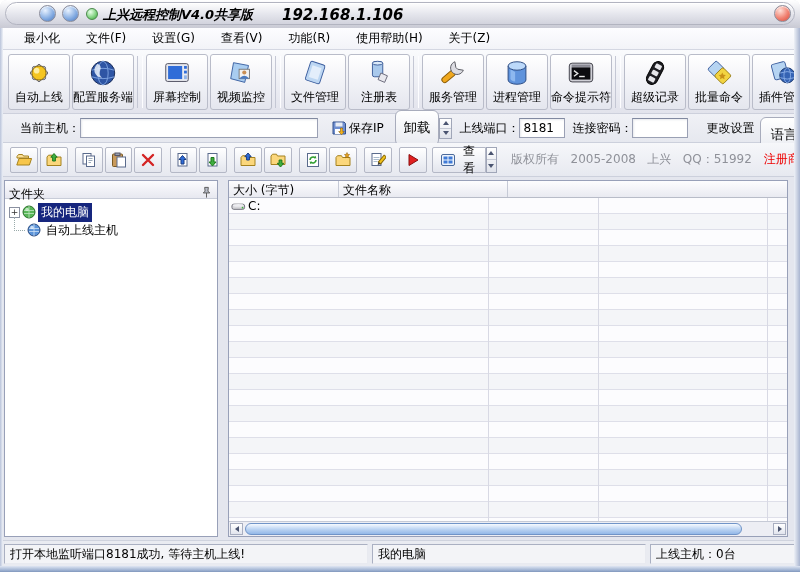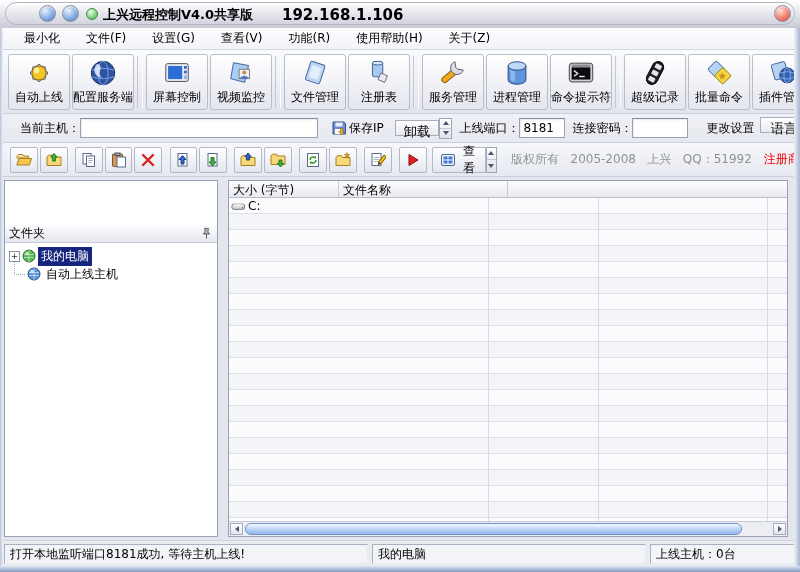--- a/index.html
+++ b/index.html
@@ -2,21 +2,21 @@
 <html><head>
 <meta charset="utf-8">
 <style>
   * { margin:0; padding:0; box-sizing:border-box; }
   body { background:#fff; font-family:"DejaVu Sans", sans-serif; }
   .window { position:relative; width:800px; height:572px; background:#e9ebf1;
             border-radius:7px 7px 0 0; overflow:hidden; font-size:12px; color:#000; }
 
   
   .titlebar { position:absolute; left:0; top:0; width:800px; height:28px;
-              background:linear-gradient(180deg,#ffffff,#d8d9e2 70%,#c9cad4); }
+              background:linear-gradient(180deg,#ffffff,#d8d9e2 70%,#c9cad4);font-style:italic; }
   .titlepill { position:absolute; left:5px; right:5px; top:2px; height:23px; border-radius:12px;
                border:1px solid #b2b4c0; background:linear-gradient(180deg,#fefefe,#e4e5ec 55%,#d2d3dd);
                box-shadow:inset 0 1px 0 #fff; }
   .roundbtn { position:absolute; top:5px; width:17px; height:17px; border-radius:50%;
               border:1px solid #8a8c9a; box-shadow:inset 0 1px 1px rgba(255,255,255,.8); }
   .roundbtn.blue  { background:radial-gradient(circle at 35% 30%,#e8f2ff,#7fa8e0 60%,#4a74b8); }
   .roundbtn.red   { background:radial-gradient(circle at 35% 30%,#ffe0d8,#f08070 55%,#d84838); }
   .orb { position:absolute; left:86px; top:8px; width:12px; height:12px; border-radius:50%;
          border:1px solid #4a8a4a; background:radial-gradient(circle at 35% 30%,#eaffea,#7cd07c 60%,#3ba03b); }
   .titletext { position:absolute; left:103px; top:6px; font-weight:bold; font-size:13px; }
@@ -38,21 +38,21 @@
   .tbtn .lbl { font-size:12px; white-space:nowrap; }
   .tbsep { flex:0 0 6px; height:52px; margin:0 2px; border-left:1px solid #c4c7d4; border-right:1px solid #fdfdff; width:6px; }
 
   
   .hostbar { position:absolute; left:3px; right:0; top:114px; height:29px;
              background:linear-gradient(180deg,#f0f1f6,#e6e8ef); border-bottom:1px solid #ccd0dc;
              display:flex; align-items:center; padding-left:17px; }
   .inp { height:20px; border:1px solid #9aa0b4; border-top-color:#8189a0; background:#fff;
          box-shadow:inset 1px 1px 2px rgba(60,70,110,.12); font:12px "DejaVu Sans",sans-serif; padding:0 3px; }
   .flatbtn { display:flex; align-items:center; gap:2px; padding:2px 3px; cursor:default; }
-  .raisedbtn { height:16px; padding:2px 8px; border:1px solid #a8acbc; border-radius:0;
+  .raisedbtn { height:36px; padding:2px 8px; border:1px solid #a8acbc; border-radius:6px;
                background:linear-gradient(180deg,#ffffff,#e8eaf0); }
   .spin { width:13px; height:21px; border:1px solid #a0a6b8; background:linear-gradient(180deg,#fff,#dfe2ea);
           display:flex; flex-direction:column; }
   .spin > div { flex:1; display:grid; place-items:center; border-bottom:1px solid #c4c8d4; }
   .spin > div:last-child { border-bottom:none; }
   .tri-up { width:0; height:0; border-left:3px solid transparent; border-right:3px solid transparent; border-bottom:4px solid #4a5470; }
   .tri-dn { width:0; height:0; border-left:3px solid transparent; border-right:3px solid transparent; border-top:4px solid #4a5470; }
   .langbtn { position:absolute; right:-8px; top:3px; width:48px; }
 
   
@@ -68,21 +68,21 @@
              background:linear-gradient(180deg,#ffffff,#eef0f5 60%,#e3e5ed);
              display:flex; align-items:center; gap:4px; padding:0 7px; }
   .copytext { color:#8f9199; margin-left:14px; white-space:pre; }
   .regtext { color:#ee0000; margin-left:12px; white-space:nowrap; }
 
   
   .main { position:absolute; left:0; right:0; top:177px; height:363px; background:#e4e6ee; }
   .panel { position:absolute; top:3px; bottom:3px; border:1px solid #98a0b8; background:#fff; }
   .treepanel { left:4px; width:214px; }
   .phead { height:18px; background:linear-gradient(180deg,#fcfcfe,#e7e8f0); border-bottom:1px solid #c8ccd8;
-           display:flex; align-items:center; padding:5px 4px;margin-top:44px; }
+           display:flex; align-items:flex-start; padding:5px 4px; }
   .phead .sp { flex:1; }
   .tree { padding-top:4px; }
   .trow { display:flex; align-items:center; height:18px; padding-left:4px; gap:2px; }
   .expander { width:11px; height:11px; border:1px solid #8a90a0; background:#fff; font-size:9px; line-height:9px;
               text-align:center; color:#333; }
   .connector { width:11px; height:14px; border-left:1px dotted #9aa; border-bottom:1px dotted #9aa;
                margin:-6px 0 6px 5px; }
   .sel { background:#16267e; color:#fff; padding:1px 3px; }
   .plain { padding:1px 3px; }
 

